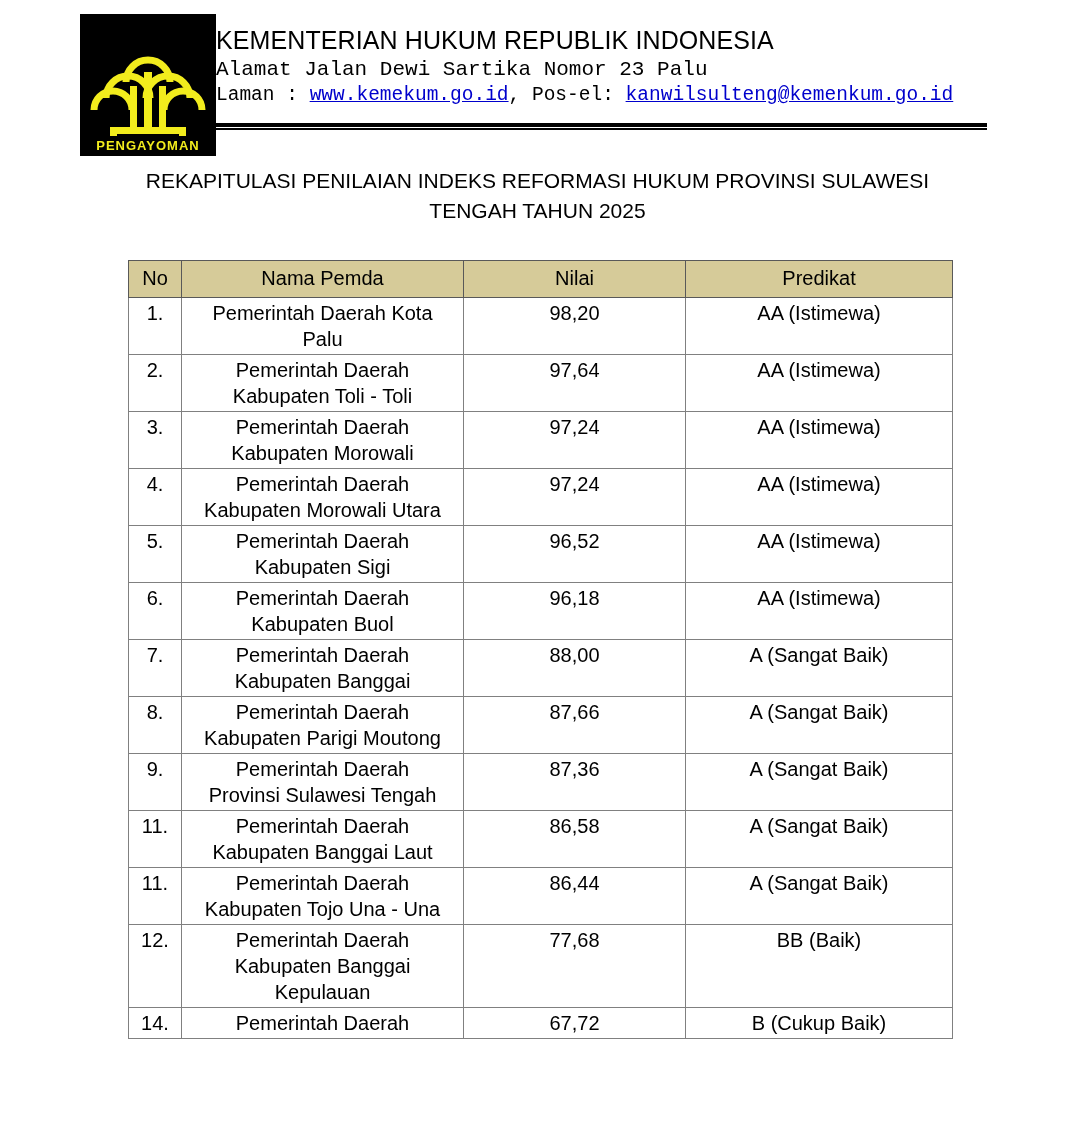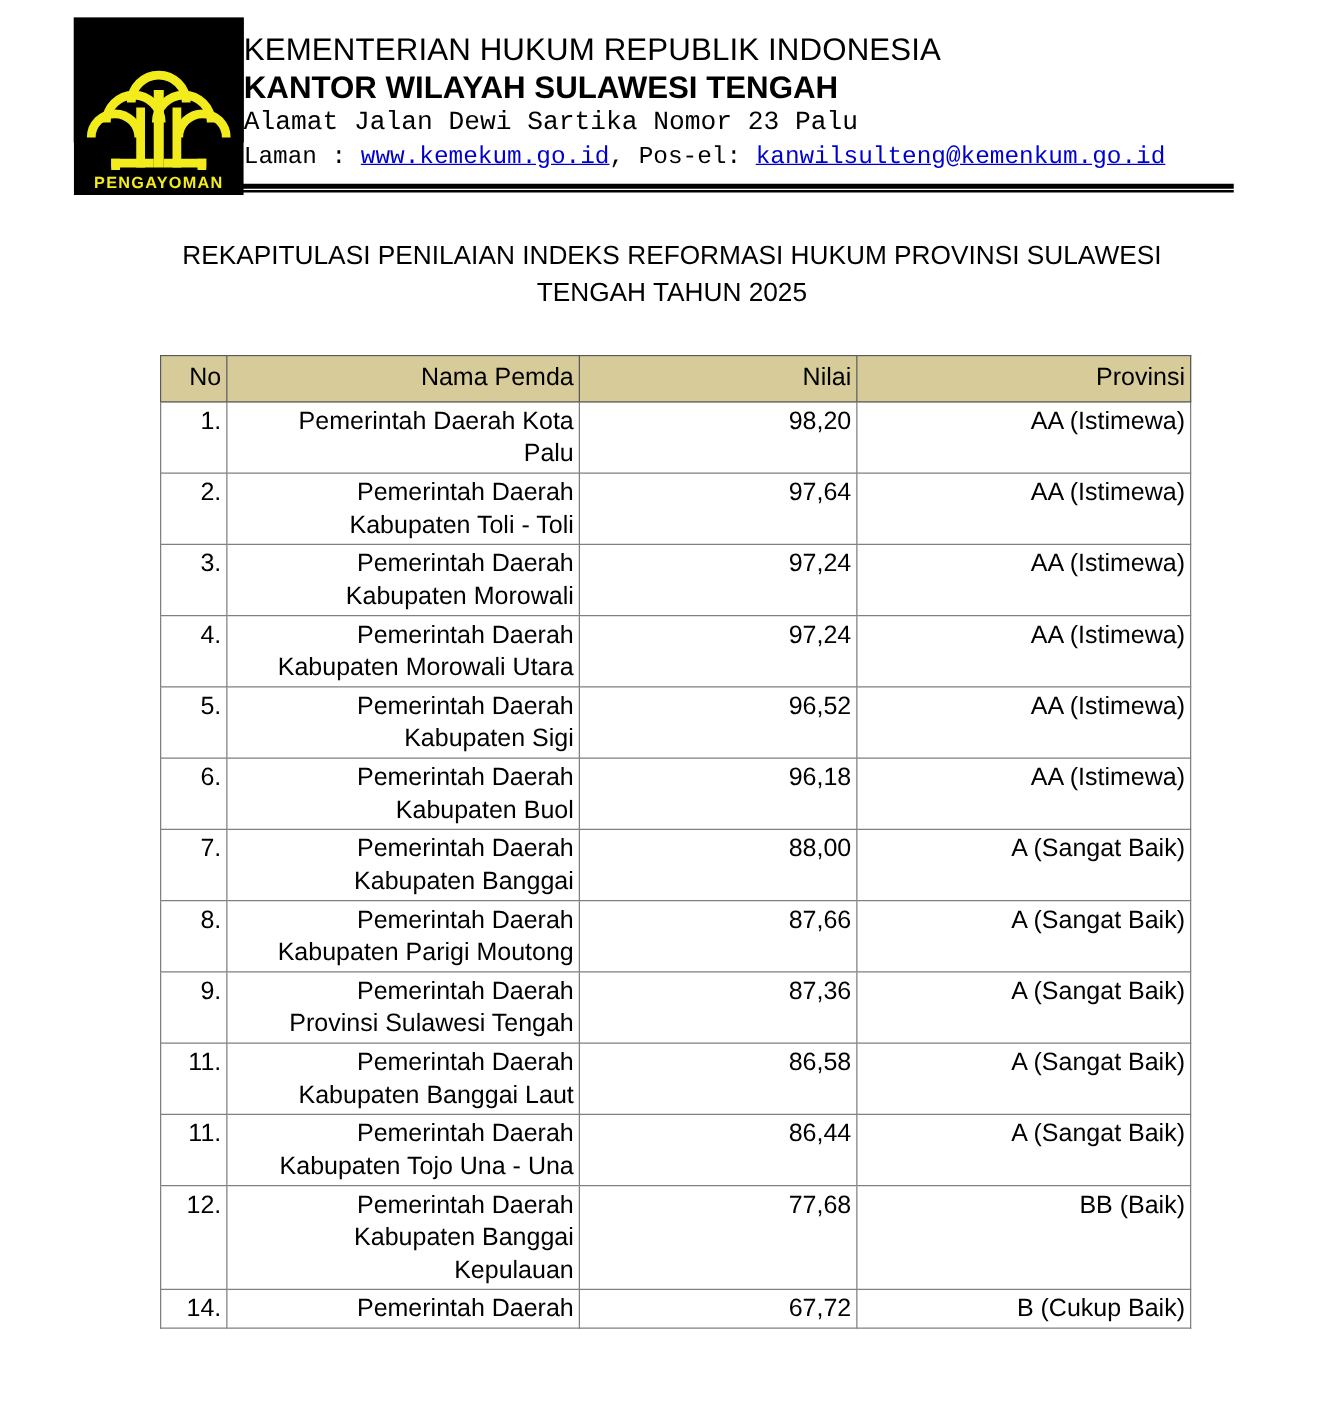--- a/index.html
+++ b/index.html
@@ -24,21 +24,21 @@
 
   
   .letterhead {
     display: flex;
     align-items: flex-start;
     padding: 14px 0 0 0;
   }
   .logo-box {
     width: 136px;
     height: 100px;
-    margin-left: 59px;
+    margin-left: 80px;
     background: #000000;
     position: relative;
     flex: 0 0 auto;
   }
   .logo-svg {
     display: block;
     width: 136px;
     height: 142px;
   }
   .head-text {
@@ -102,21 +102,21 @@
   table.rekap {
     border-collapse: collapse;
     width: 824px;
     table-layout: fixed;
   }
   table.rekap th,
   table.rekap td {
     border: 1px solid #808080;
     padding: 2px 4px;
     vertical-align: top;
-    text-align: right;
+    text-align: center;
     font-weight: normal;
     font-size: 20px;
     line-height: 1.30;
   }
   table.rekap thead th {
     background: #d6cb99;
     border: 1px solid #595959;
     font-size: 20px;
     padding: 4px 4px 6px 4px;
     vertical-align: middle;
@@ -154,21 +154,20 @@
           <rect x="72" y="113" width="34" height="7"></rect>
           <rect x="30" y="113" width="7" height="9"></rect>
           <rect x="99" y="113" width="7" height="9"></rect>
         </g>
         <text x="68" y="136" text-anchor="middle" fill="#f2ec1d" font-family="Liberation Sans, sans-serif" font-size="13" font-weight="bold" letter-spacing="1">PENGAYOMAN</text>
       </svg>
     </div>
 
     <div class="head-text">
       <div class="hl1">KEMENTERIAN HUKUM REPUBLIK INDONESIA</div>
-      <div class="hl2">KANTOR WILAYAH SULAWESI TENGAH</div>
       <div class="hl3">Alamat Jalan Dewi Sartika Nomor 23 Palu</div>
       <div class="hl5"><span>Laman : </span><span class="link">www.kemekum.go.id</span><span>, Pos-el: </span><span class="link">kanwilsulteng@kemenkum.go.id</span></div>
     </div>
 
   </div>
 
   <div class="divider"></div>
 
   <div class="doc-title">
     <div>REKAPITULASI PENILAIAN INDEKS REFORMASI HUKUM PROVINSI SULAWESI</div>
@@ -181,21 +180,21 @@
         <col class="c-no">
           <col class="c-nama">
           <col class="c-nilai">
           <col class="c-pred">
       </colgroup>
       <thead>
         <tr>
           <th>No</th>
           <th>Nama Pemda</th>
           <th>Nilai</th>
-          <th>Provinsi</th>
+          <th>Predikat</th>
         </tr>
       </thead>
       <tbody id="table-body">
           <tr>
             <td class="no-cell">1.</td>
             <td>
               <span class="cell-line">Pemerintah Daerah Kota</span>
               <span class="cell-line">Palu</span>
             </td>
             <td class="nilai-cell">98,20</td>

